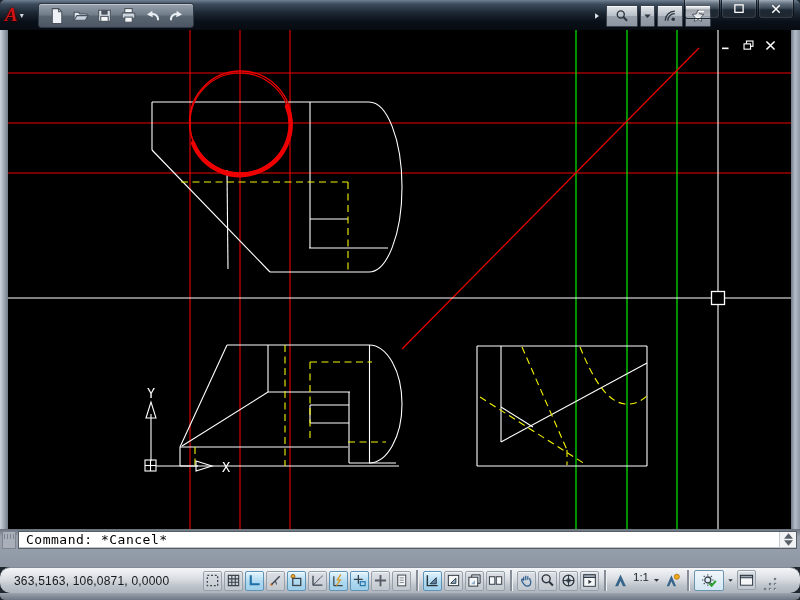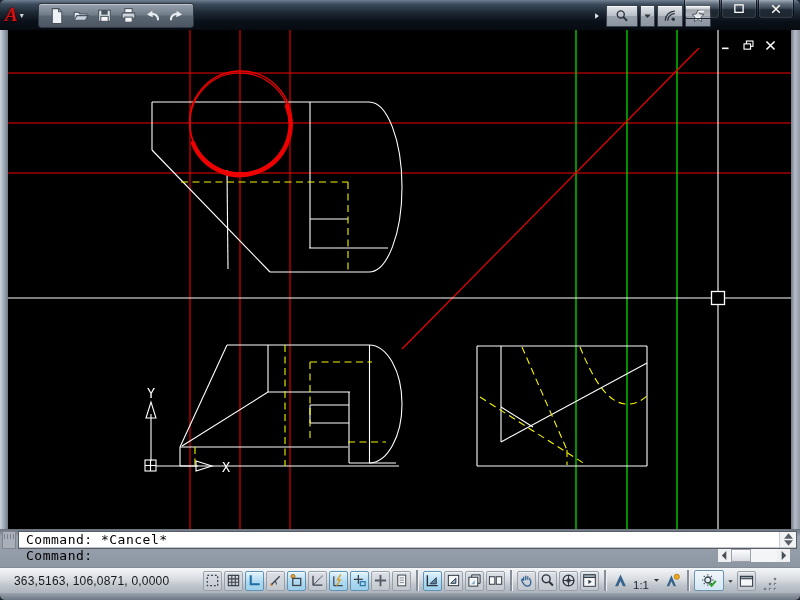--- a/index.html
+++ b/index.html
@@ -63,23 +63,23 @@
   .hscroll{margin-left:auto;margin-right:6px;height:13px;display:flex;align-items:center;}
   .hscroll .sq{width:13px;height:13px;display:flex;align-items:center;justify-content:center;background:#eef0f2;}
   .hscroll .sq svg{width:9px;height:9px;}
   .hscroll .track{width:46px;height:13px;background:#f4f5f6;display:flex;}
   .hscroll .thumb{width:20px;height:13px;background:linear-gradient(#fdfdfe,#d8dce1);border:1px solid #9aa1a9;box-sizing:border-box;}
 
   
   .statusbar{position:absolute;left:0;top:567px;width:800px;height:26px;box-sizing:border-box;
     border-top:1px solid #848b95;
     background:linear-gradient(180deg,#f4f6f8,#d9dde2 45%,#bfc5cc 70%,#aeb4bd);
-    display:flex;align-items:center;}
+    display:flex;align-items:center;border-radius:10px;}
   .coords{width:188px;font-size:12px;color:#15181c;padding-left:14px;letter-spacing:.2px;white-space:nowrap;}
-  .btngroup{display:flex;align-items:flex-end;}
+  .btngroup{display:flex;align-items:flex-start;}
   .sbtn{width:19px;height:20px;margin:0 1px;display:flex;align-items:center;justify-content:center;
     border:1px solid transparent;border-radius:2px;box-sizing:border-box;}
   .sbtn svg{width:15px;height:15px;}
   .sbtn.off{background:linear-gradient(180deg,#dde1e6,#c2c8cf);border-color:#98a0a9;box-shadow:inset 0 1px 0 #f0f3f6;}
   .sbtn.on{background:linear-gradient(180deg,#e4f4fe,#aed9f1 55%,#9fcfe9);border-color:#5e93b6;box-shadow:inset 0 1px 0 #f2fbff;}
   .sbtn.flat{border-color:transparent;background:transparent;}
   .sep{width:2px;height:21px;margin:0 4px;background:#878e98;box-shadow:1px 0 0 #eef1f4;}
   .scale-label{font-size:11.5px;color:#1c2630;margin:0 2px;white-space:nowrap;}
   .caret-btn{width:11px;height:20px;display:flex;align-items:center;justify-content:center;}
   .caret-btn svg{width:9px;height:9px;}
@@ -300,38 +300,20 @@
         <span class="cmdtext">Command: *Cancel*</span>
         <span class="spinner">
           <svg viewBox="0 0 10 6">
               <path d="M5 0l5 6H0z" fill="#5a6068"></path>
             </svg>
           <svg viewBox="0 0 10 6" style="margin-top:1px">
               <path d="M5 6L0 0h10z" fill="#5a6068"></path>
             </svg>
         </span>
       </div>
-      <div class="cmdrow">
-        <span class="cmdtext">Command:</span>
-        <span class="hscroll">
-          <span class="sq">
-              <svg viewBox="0 0 10 10">
-                <path d="M7 0L2 5l5 5z" fill="#4a5058"></path>
-              </svg>
-            </span>
-          <span class="track">
-              <span class="thumb"></span>
-            </span>
-          <span class="sq">
-              <svg viewBox="0 0 10 10">
-                <path d="M3 0l5 5-5 5z" fill="#4a5058"></path>
-              </svg>
-            </span>
-        </span>
-      </div>
     </div>
   </div>
 
   <div class="statusbar">
     <div class="coords">363,5163, 106,0871, 0,0000</div>
     <div class="btngroup" id="grp-toggles">
         <span class="sbtn off">
           <svg viewBox="0 0 16 16">
             <rect x="2.5" y="2.5" width="11" height="11" fill="none" stroke="#3b434c" stroke-width="1.4" stroke-dasharray="2 2"></rect>
           </svg>

